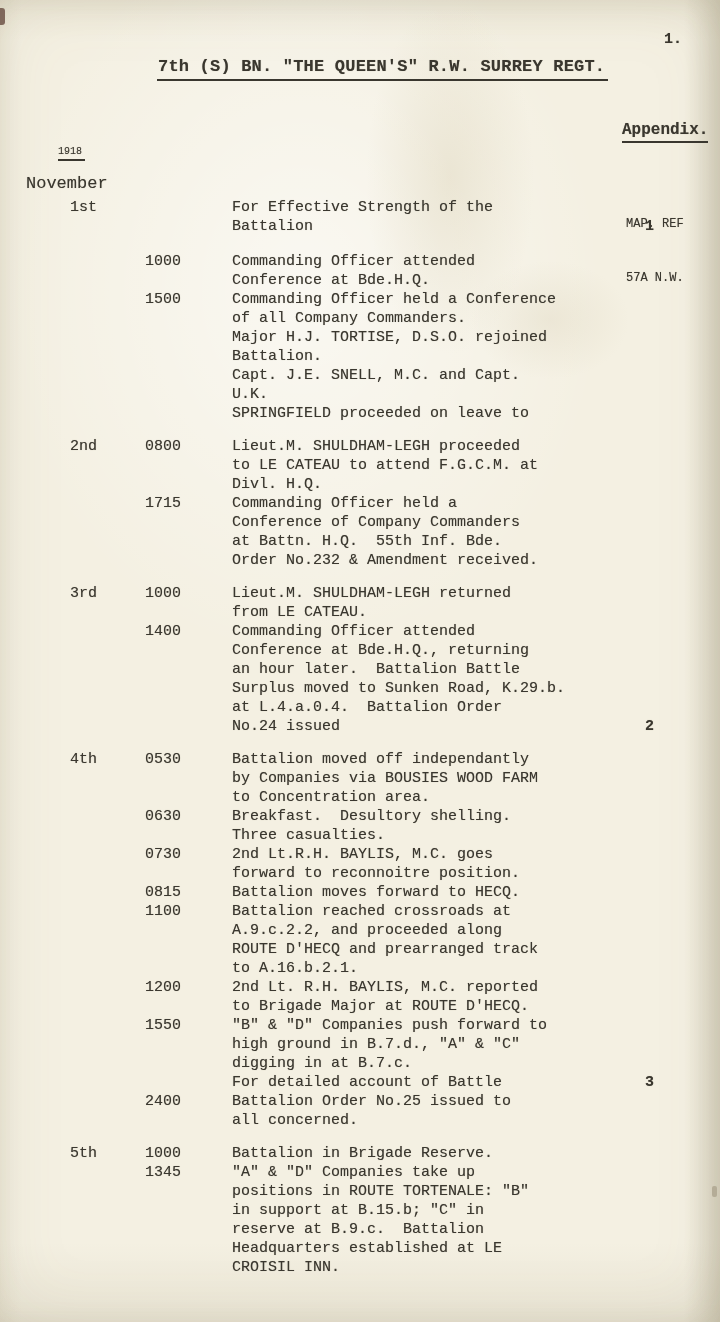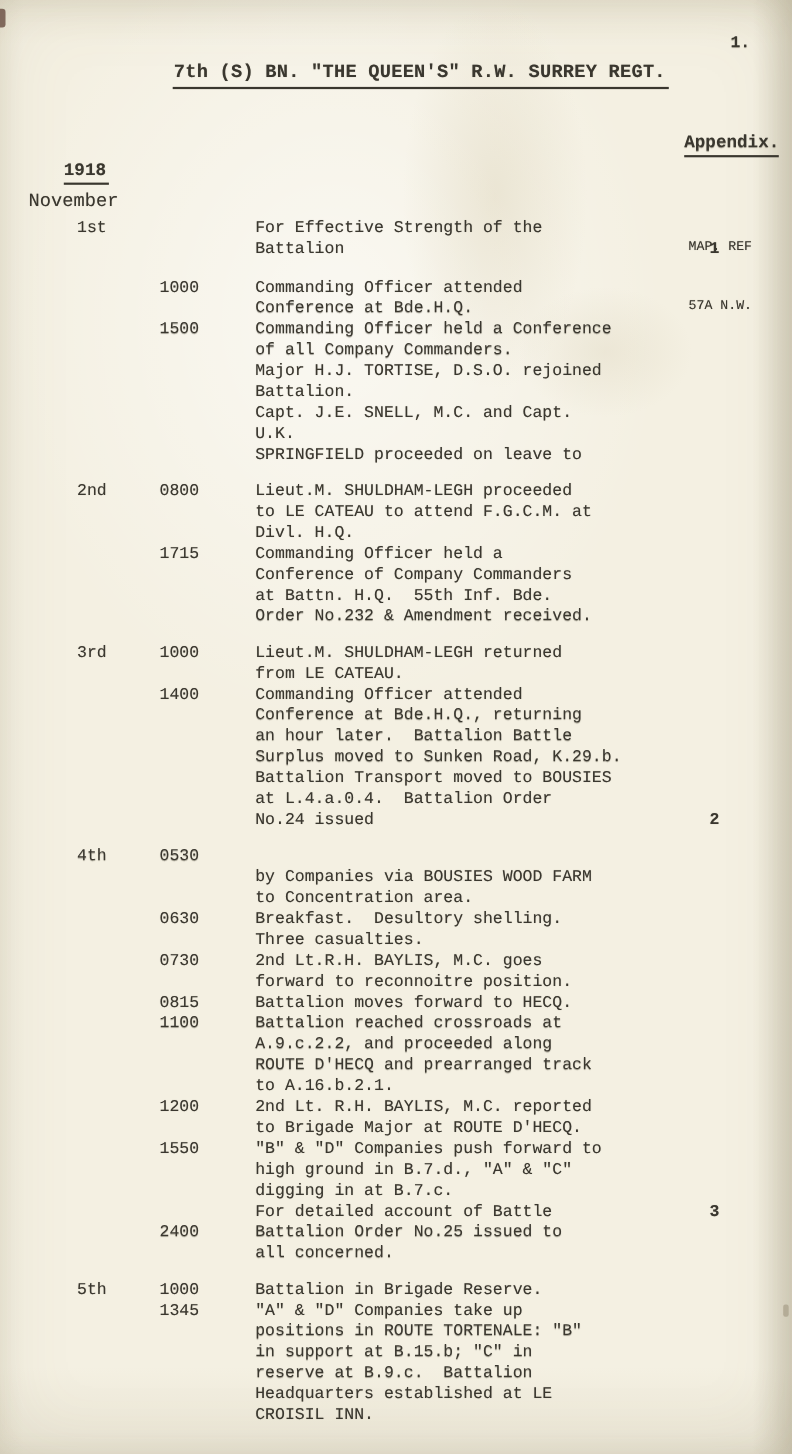--- a/index.html
+++ b/index.html
@@ -18,21 +18,21 @@
     box-shadow: inset 0 0 70px rgba(125,115,85,0.10), inset -10px 0 22px rgba(125,115,85,0.12);
   }
   .typed{ text-shadow:0 0.3px 0.7px rgba(55,50,38,0.45); white-space:pre; }
 
   
   .page-number{position:absolute;left:664px;top:31px;font-size:15px;font-weight:bold;}
   .doc-title{position:absolute;left:157px;top:57px;font-size:17px;font-weight:bold;letter-spacing:0.2px;
              border-bottom:2px solid #3a372f;padding:0 3px 3px 1px;}
   .appendix-head{position:absolute;left:622px;top:121px;font-size:16px;font-weight:bold;
              border-bottom:2px solid #3a372f;padding-bottom:2px;text-align:right;}
-  .year-head{position:absolute;left:58px;top:146px;font-size:16px;font-weight:bold;
+  .year-head{position:absolute;left:58px;top:146px;font-size:10px;font-weight:normal;
              border-bottom:2px solid #3a372f;padding:0 3px 2px 0;text-align:center;}
   .month-head{position:absolute;left:26px;top:174px;font-size:17px;}
   .map-ref{position:absolute;left:626px;top:179px;font-size:12px;line-height:18px;}
 
   
   .diary{position:absolute;left:0;top:198px;width:720px;font-size:15px;line-height:19px;}
   .row{display:grid;grid-template-columns:75px 87px 398px 1fr;padding-left:70px;}
   .row span{white-space:pre;text-shadow:0 0.3px 0.7px rgba(55,50,38,0.45);}
   .appendix-ref-cell{padding-left:15px;font-weight:bold;}
   .spacer-sm{height:16px;} .spacer-day{height:14px;}
@@ -214,39 +214,34 @@
       </div>
       <div class="row">
         <span class="day-cell"></span>
         <span class="time-cell"></span>
         <span class="text-cell">Surplus moved to Sunken Road, K.29.b.</span>
         <span class="appendix-ref-cell"></span>
       </div>
       <div class="row">
         <span class="day-cell"></span>
         <span class="time-cell"></span>
-        <span class="text-cell">Battalion Transport moved to BOUSIES</span>
-        <span class="appendix-ref-cell"></span>
-      </div>
-      <div class="row">
-        <span class="day-cell"></span>
-        <span class="time-cell"></span>
         <span class="text-cell">at L.4.a.0.4.  Battalion Order</span>
         <span class="appendix-ref-cell"></span>
       </div>
       <div class="row">
         <span class="day-cell"></span>
         <span class="time-cell"></span>
         <span class="text-cell">No.24 issued</span>
         <span class="appendix-ref-cell">2</span>
       </div>
       <div class="spacer-day"></div>
       <div class="row">
         <span class="day-cell">4th</span>
         <span class="time-cell">0530</span>
+        <span class="text-cell">Battalion moved off independantly</span>
         <span class="appendix-ref-cell"></span>
       </div>
       <div class="row">
         <span class="day-cell"></span>
         <span class="time-cell"></span>
         <span class="text-cell">by Companies via BOUSIES WOOD FARM</span>
         <span class="appendix-ref-cell"></span>
       </div>
       <div class="row">
         <span class="day-cell"></span>

